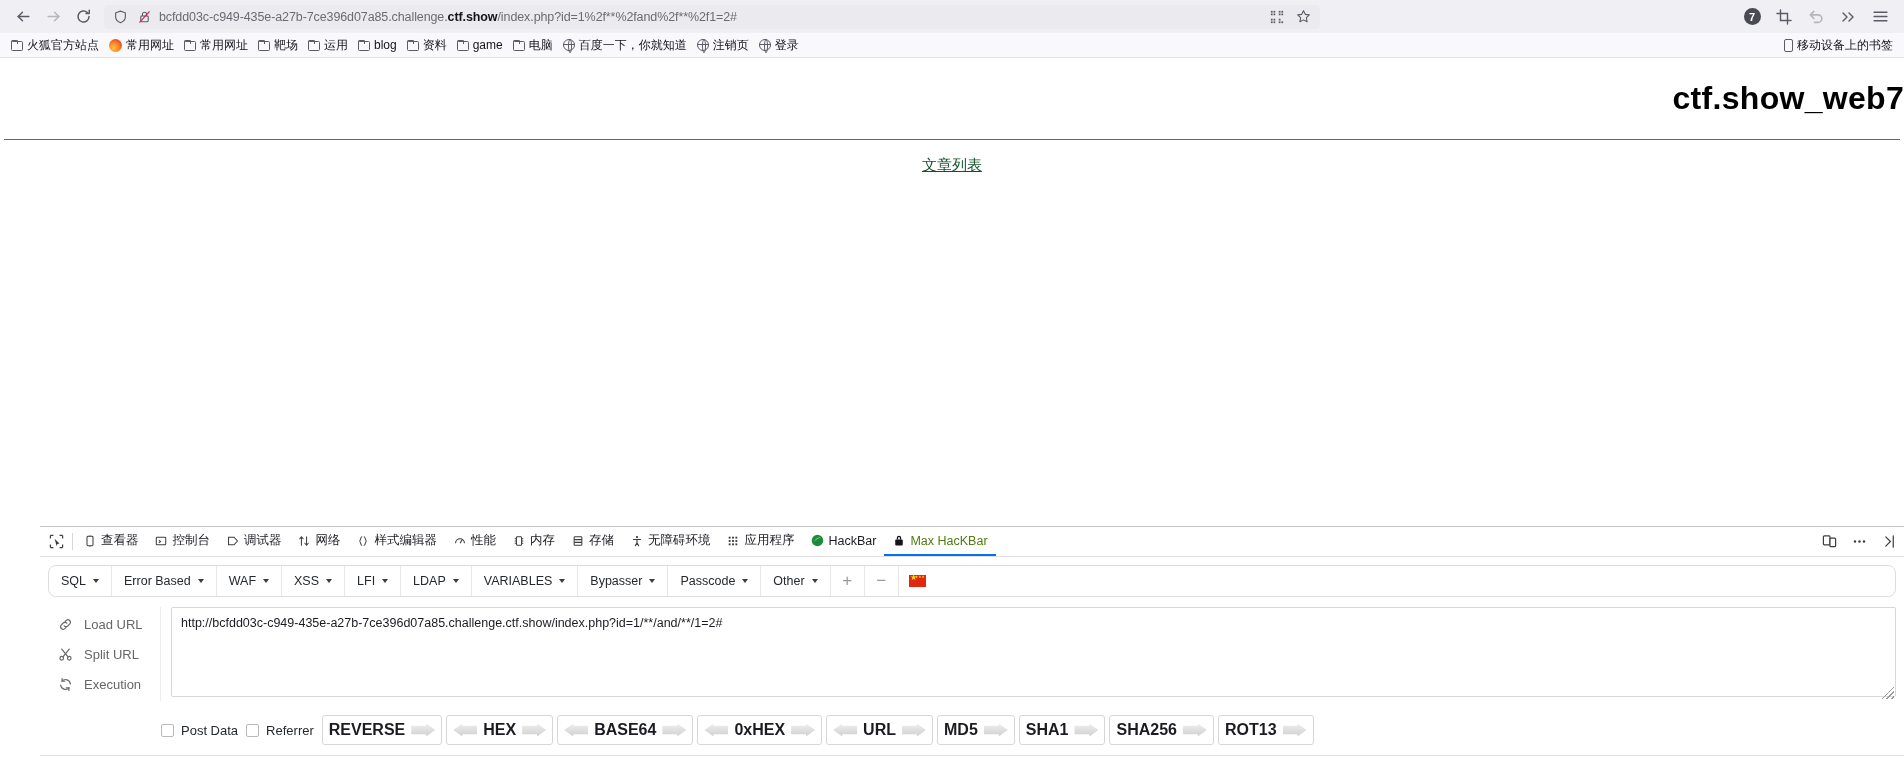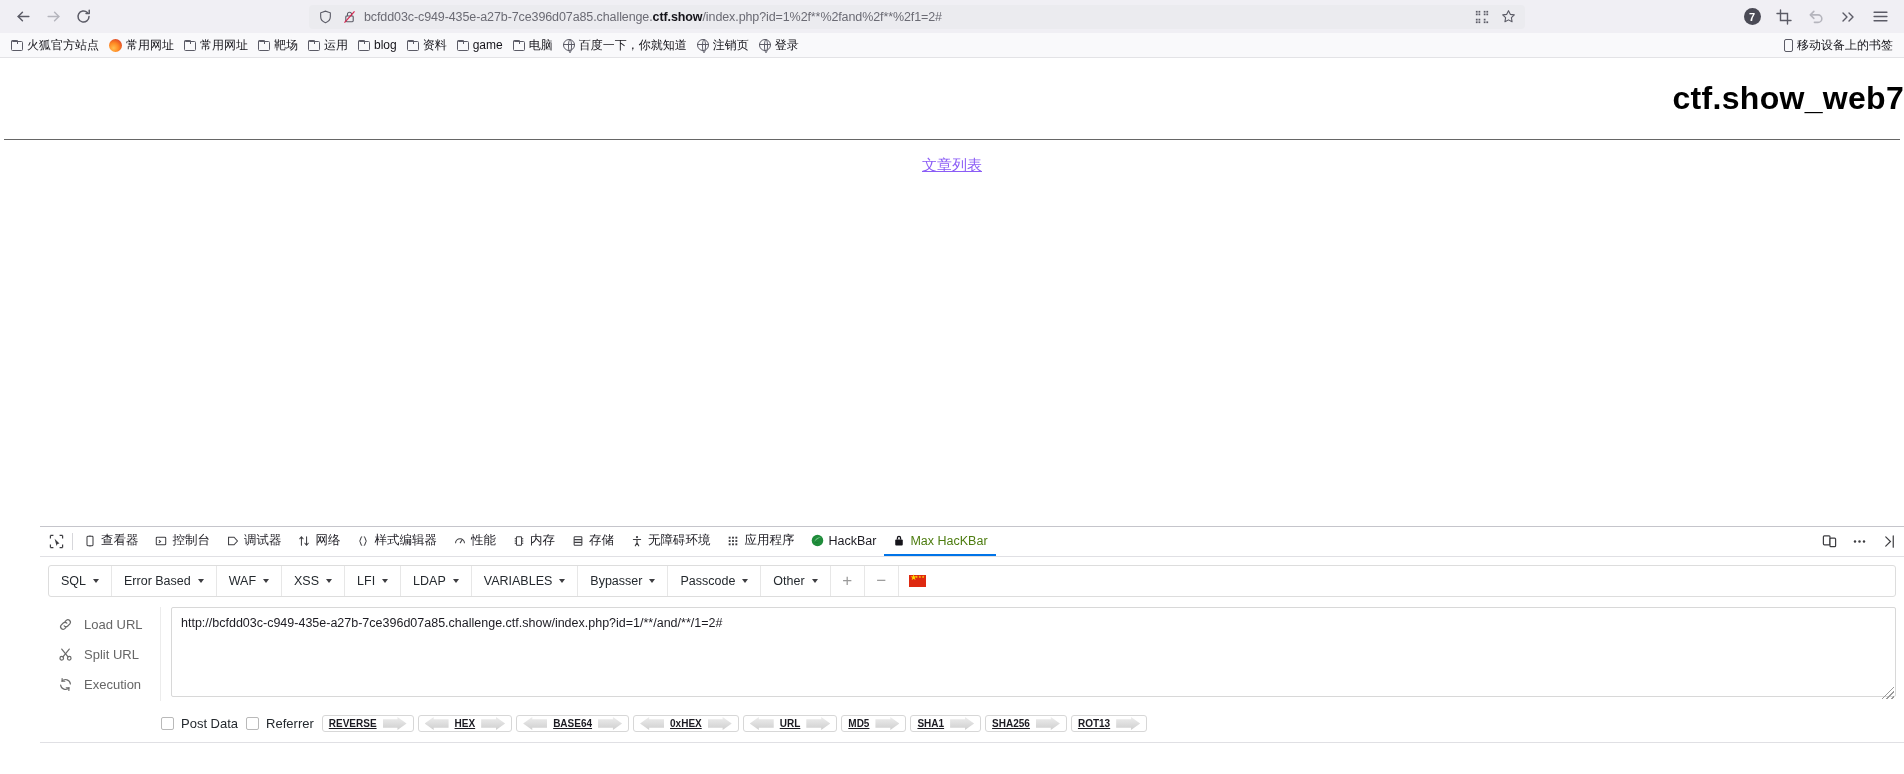--- a/index.html
+++ b/index.html
@@ -25,21 +25,20 @@
     display: flex; align-items: center; justify-content: center;
     color: #5b5b66;
     border-radius: 4px;
     flex: none;
   }
   .nav-btn.disabled { color: #b5b5bd; }
 
   #urlbar-wrap {
     flex: 1 1 auto;
     display: flex;
-    justify-content: center;
     min-width: 0;
     padding: 0 6px;
   }
   #urlbar {
     width: 1216px;
     height: 24px;
     background: #ebebef;
     border-radius: 4px;
     display: flex;
     align-items: center;
@@ -153,21 +152,21 @@
     letter-spacing: 0.3px;
   }
   #page-hr {
     border: none;
     border-top: 1px solid #666;
     margin: 22px 4px 0 4px;
   }
   #article-link-row { text-align: center; margin-top: 16px; }
   #article-link {
     font-size: 15px;
-    color: #8b5cf6;
+    color: #14532d;
     text-decoration: underline;
   }
 
   
   #devtools {
     border-top: 1px solid #c5c5cb;
     background: #ffffff;
     margin-left: 40px;
   }
   #devtools-tabbar {
@@ -209,21 +208,21 @@
     display: flex; align-items: center; justify-content: center;
     color: #3d3d41;
   }
 
   
   #hackbar-panel { background: #ffffff; padding: 0; }
   #hb-toolbar {
     margin: 8px 8px 0 8px;
     height: 32px;
     border: 1px solid #dddddd;
-    border-radius: 3px;
+    border-radius: 8px;
     display: flex;
     align-items: stretch;
     background: #ffffff;
     font-size: 12.5px;
     color: #24292e;
     overflow: hidden;
   }
   .hb-menu {
     display: flex; align-items: center; gap: 7px;
     padding: 0 12px;
@@ -343,34 +342,33 @@
     white-space: nowrap;
   }
   .hb-check .box {
     width: 13px; height: 13px;
     border: 1px solid #b9b9b9;
     border-radius: 2px;
     background: #fff;
     flex: none;
   }
   .enc-btn {
-    height: 17px;
+    height: 30px;
     border: 1px solid #d7d7d7;
     border-radius: 3px;
     background: #ffffff;
     display: flex;
     align-items: center;
     gap: 6px;
     padding: 0 6px;
-    font-size: 10px;
+    font-size: 16px;
     font-weight: bold;
     color: #1c1b22;
     white-space: nowrap;
     flex: none;
-    text-decoration: underline;
   }
   .arrow-l, .arrow-r {
     width: 24px; height: 13px; flex: none;
     display: block;
   }
   .arrow-r {
     background: linear-gradient(180deg,#ededed 0%, #cfcfcf 100%);
     clip-path: polygon(0% 18%, 62% 18%, 62% 0%, 100% 50%, 62% 100%, 62% 82%, 0% 82%);
   }
   .arrow-l {

